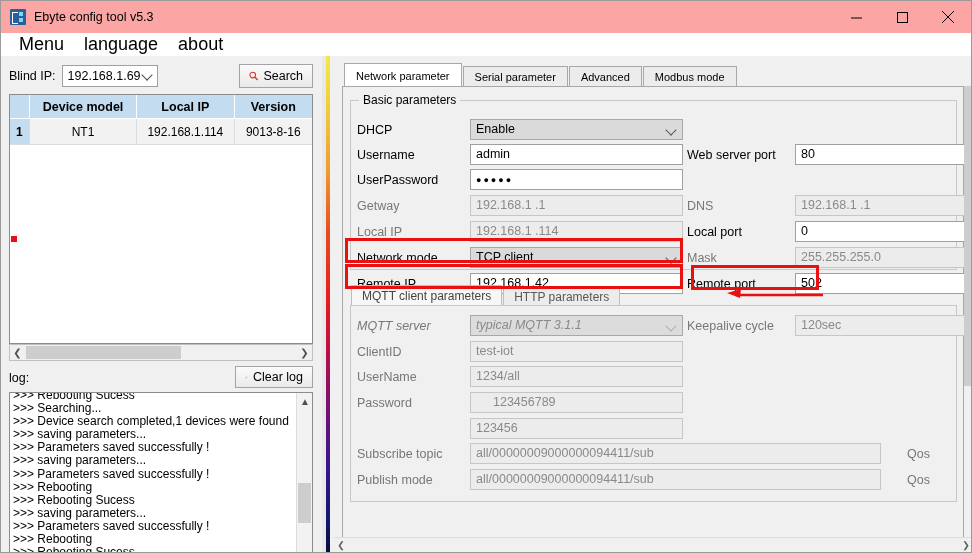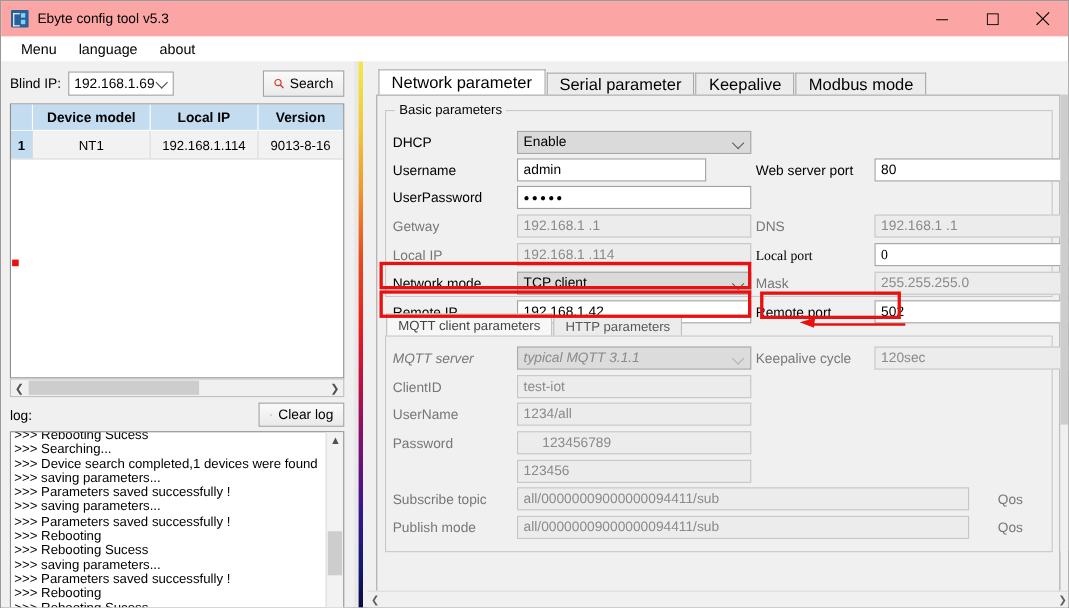--- a/index.html
+++ b/index.html
@@ -67,21 +67,21 @@
   
   .menubar {
     height: 23px;
     background: #ffffff;
     display: flex;
     align-items: center;
     padding-left: 8px;
     gap: 0px;
   }
   .menu-item {
-    font-size: 13px;
+    font-size: 18px;
     color: #000;
     padding: 2px 10px;
     white-space: nowrap;
   }
 
   
   .body {
     position: absolute;
     left: 0; top: 55px;
     width: 972px; height: 497px;
@@ -270,21 +270,21 @@
     left: 10px; top: 8px;
     height: 23px;
     display: flex;
     align-items: flex-end;
   }
   .tab {
     height: 21px;
     border: 1px solid #a8a8a8;
     border-bottom: none;
     background: #ececec;
-    font-size: 15px;
+    font-size: 11px;
     color: #000;
     display: flex; align-items: center;
     padding: 0 11px;
     margin-right: 1px;
     white-space: nowrap;
   }
   .tab.active {
     background: #ffffff;
     height: 24px;
   }
@@ -539,41 +539,41 @@
     </div>
 
     <div class="divider-edge"></div>
     <div class="divider"></div>
 
     <div class="right-pane">
 
       <div class="tabstrip">
         <div class="tab active">Network parameter</div>
         <div class="tab">Serial parameter</div>
-        <div class="tab">Keepalive</div>
+        <div class="tab">Advanced</div>
         <div class="tab">Modbus mode</div>
       </div>
 
       <div class="tabpanel">
 
         <div class="groupbox">
           <div class="group-title">Basic parameters</div>
         </div>
 
         <div class="field" style="left:14px; top:32px; width:310px;">
           <span class="flabel">DHCP</span>
           <div class="fcombo" style="left:113px; width:213px;">
             <span>Enable</span>
             <span class="arrow"></span>
           </div>
         </div>
 
         <div class="field" style="left:14px; top:57px; width:310px;">
           <span class="flabel">Username</span>
-          <div class="finput" style="left:113px; width:172px;">admin</div>
+          <div class="finput" style="left:113px; width:213px;">admin</div>
         </div>
 
         <div class="field" style="left:14px; top:82px; width:310px;">
           <span class="flabel">UserPassword</span>
           <div class="finput dot" style="left:113px; width:213px;">●●●●●</div>
         </div>
 
         <div class="field" style="left:14px; top:108px; width:310px;">
           <span class="flabel dim">Getway</span>
           <div class="finput ro" style="left:113px; width:213px;">192.168.1 .1</div>
@@ -601,21 +601,21 @@
         <div class="field" style="left:344px; top:57px; width:280px;">
           <span class="flabel">Web server port</span>
           <div class="finput" style="left:108px; width:180px;">80</div>
         </div>
 
         <div class="field" style="left:344px; top:108px; width:280px;">
           <span class="flabel dim">DNS</span>
           <div class="finput ro" style="left:108px; width:180px;">192.168.1 .1</div>
         </div>
 
-        <div class="field" style="left:344px; top:134px; width:280px;font-family:Liberation Serif, serif;">
+        <div class="field" style="left:344px; top:134px; width:280px;">
           <span class="flabel">Local port</span>
           <div class="finput" style="left:108px; width:180px;">0</div>
         </div>
 
         <div class="field" style="left:344px; top:160px; width:280px;">
           <span class="flabel dim">Mask</span>
           <div class="finput ro" style="left:108px; width:180px;">255.255.255.0</div>
         </div>
 
         <div class="field" style="left:344px; top:186px; width:280px;">

